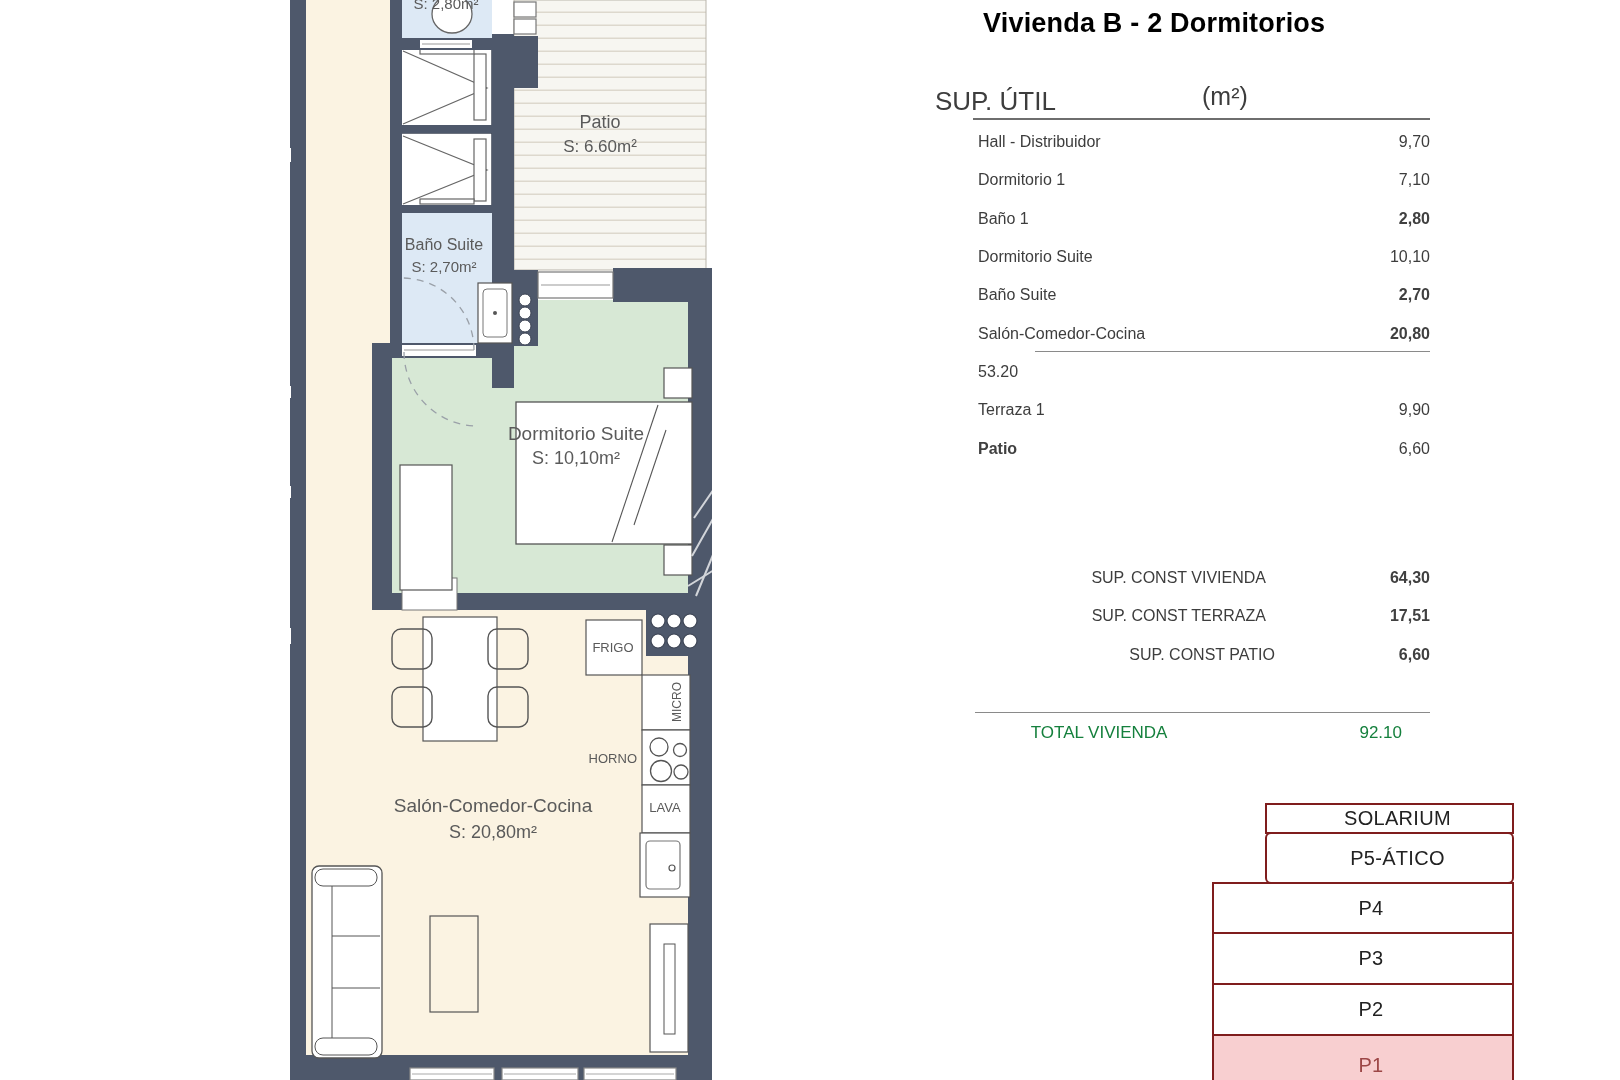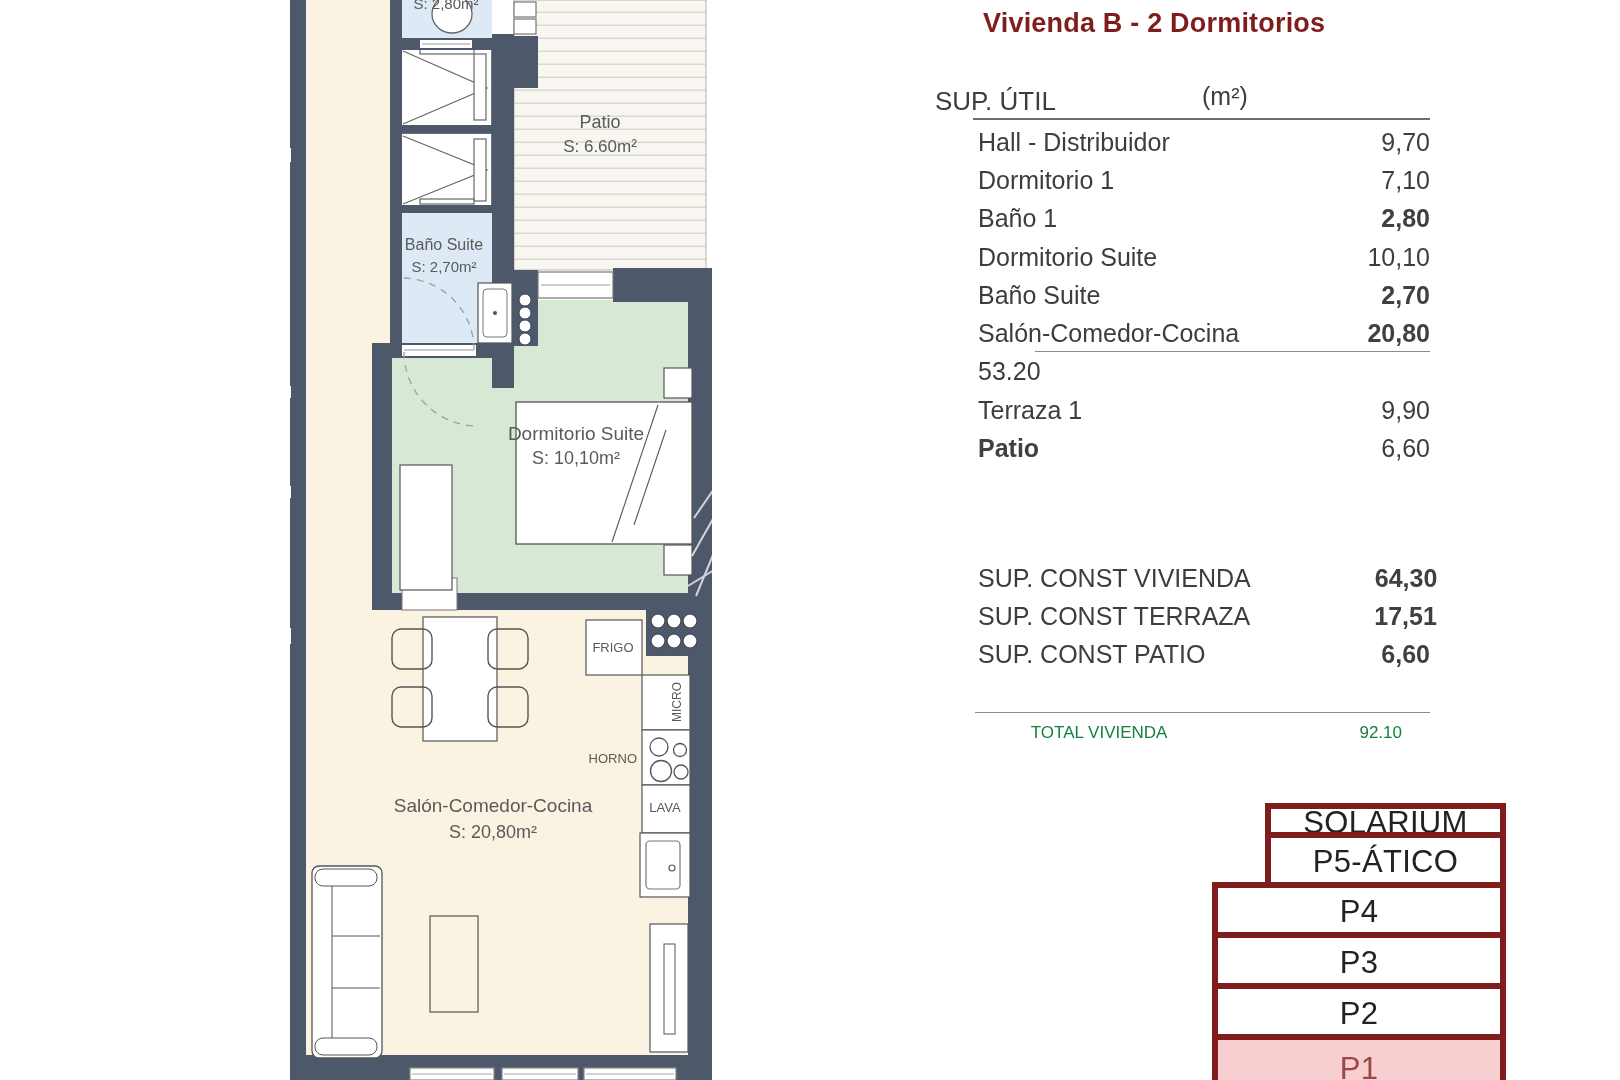--- a/index.html
+++ b/index.html
@@ -4,48 +4,48 @@
 <style>
   html,body{margin:0;padding:0;}
   body{
     width:1620px;height:1080px;position:relative;overflow:hidden;
     background:#ffffff;
     font-family:"Liberation Sans", sans-serif;
   }
   #plan-svg{position:absolute;left:0;top:0;}
   .panel-title{
     position:absolute;left:983px;top:8px;
-    font-size:27px;font-weight:bold;color:#7f1d1d;letter-spacing:.2px;
+    font-size:27px;font-weight:bold;color:#000000;letter-spacing:.2px;
   }
   .sup-util-header{
     position:absolute;left:935px;top:86px;width:452px;height:34px;
     font-size:26px;color:#3d3d3d;
   }
   .sup-util-header .unit{position:absolute;left:267px;top:-4px;font-size:25px;}
   .hline{position:absolute;height:0;border-top:2px solid #6e6e6e;}
   .line-header{left:973px;top:118px;width:457px;border-top-width:2px;}
   .line-subtotal{left:1035px;top:351px;width:395px;border-top:1.5px solid #8a8a8a;}
   .line-total{left:975px;top:712px;width:455px;border-top:1.5px solid #8a8a8a;}
   .rows{position:absolute;left:978px;width:452px;}
   .rows-util{top:123px;}
   .rows-const{top:559px;}
-  .row{height:38.3px;display:flex;align-items:center;font-size:25px;color:#3d3d3d;gap:40px;}
+  .row{height:38.3px;display:flex;align-items:center;font-size:16px;color:#3d3d3d;gap:40px;}
   .row .lbl{flex:1;white-space:nowrap;}
   .row .val{white-space:nowrap;text-align:right;}
   .bold{font-weight:bold;color:#404040;}
   .row.sub-row .lbl{text-align:right;padding-right:192px;}
-  .row.const-row .lbl{padding-right:84px;}
+  .row.const-row .lbl{text-align:right;padding-right:84px;}
   .total-row{position:absolute;left:950px;top:714px;width:452px;height:38px;
     display:flex;align-items:center;font-size:17px;color:#15803d;}
   .total-row .lbl{flex:1;text-align:right;padding-right:192px;white-space:nowrap;}
   
   .floor{
-    position:absolute;border:6px solid #7f1d1d;background:#ffffff;
+    position:absolute;border:2px solid #7f1d1d;background:#ffffff;
     display:flex;align-items:center;justify-content:center;
-    font-size:31px;color:#222222;letter-spacing:.3px;
+    font-size:20px;color:#222222;letter-spacing:.3px;padding-left:16px;
   }
   .floor-solarium{left:1265px;top:803px;width:229px;height:27px;}
   .floor-p5{left:1265px;top:832px;width:229px;height:48px;border-radius:6px;}
   .floor-p4{left:1212px;top:882px;width:282px;height:48px;}
   .floor-p3{left:1212px;top:932px;width:282px;height:49px;}
   .floor-p2{left:1212px;top:983px;width:282px;height:49px;}
   .floor-p1{left:1212px;top:1034px;width:282px;height:58px;}
   
   text{font-family:"Liberation Sans", sans-serif;fill:#5a5a5a;}
 </style>

